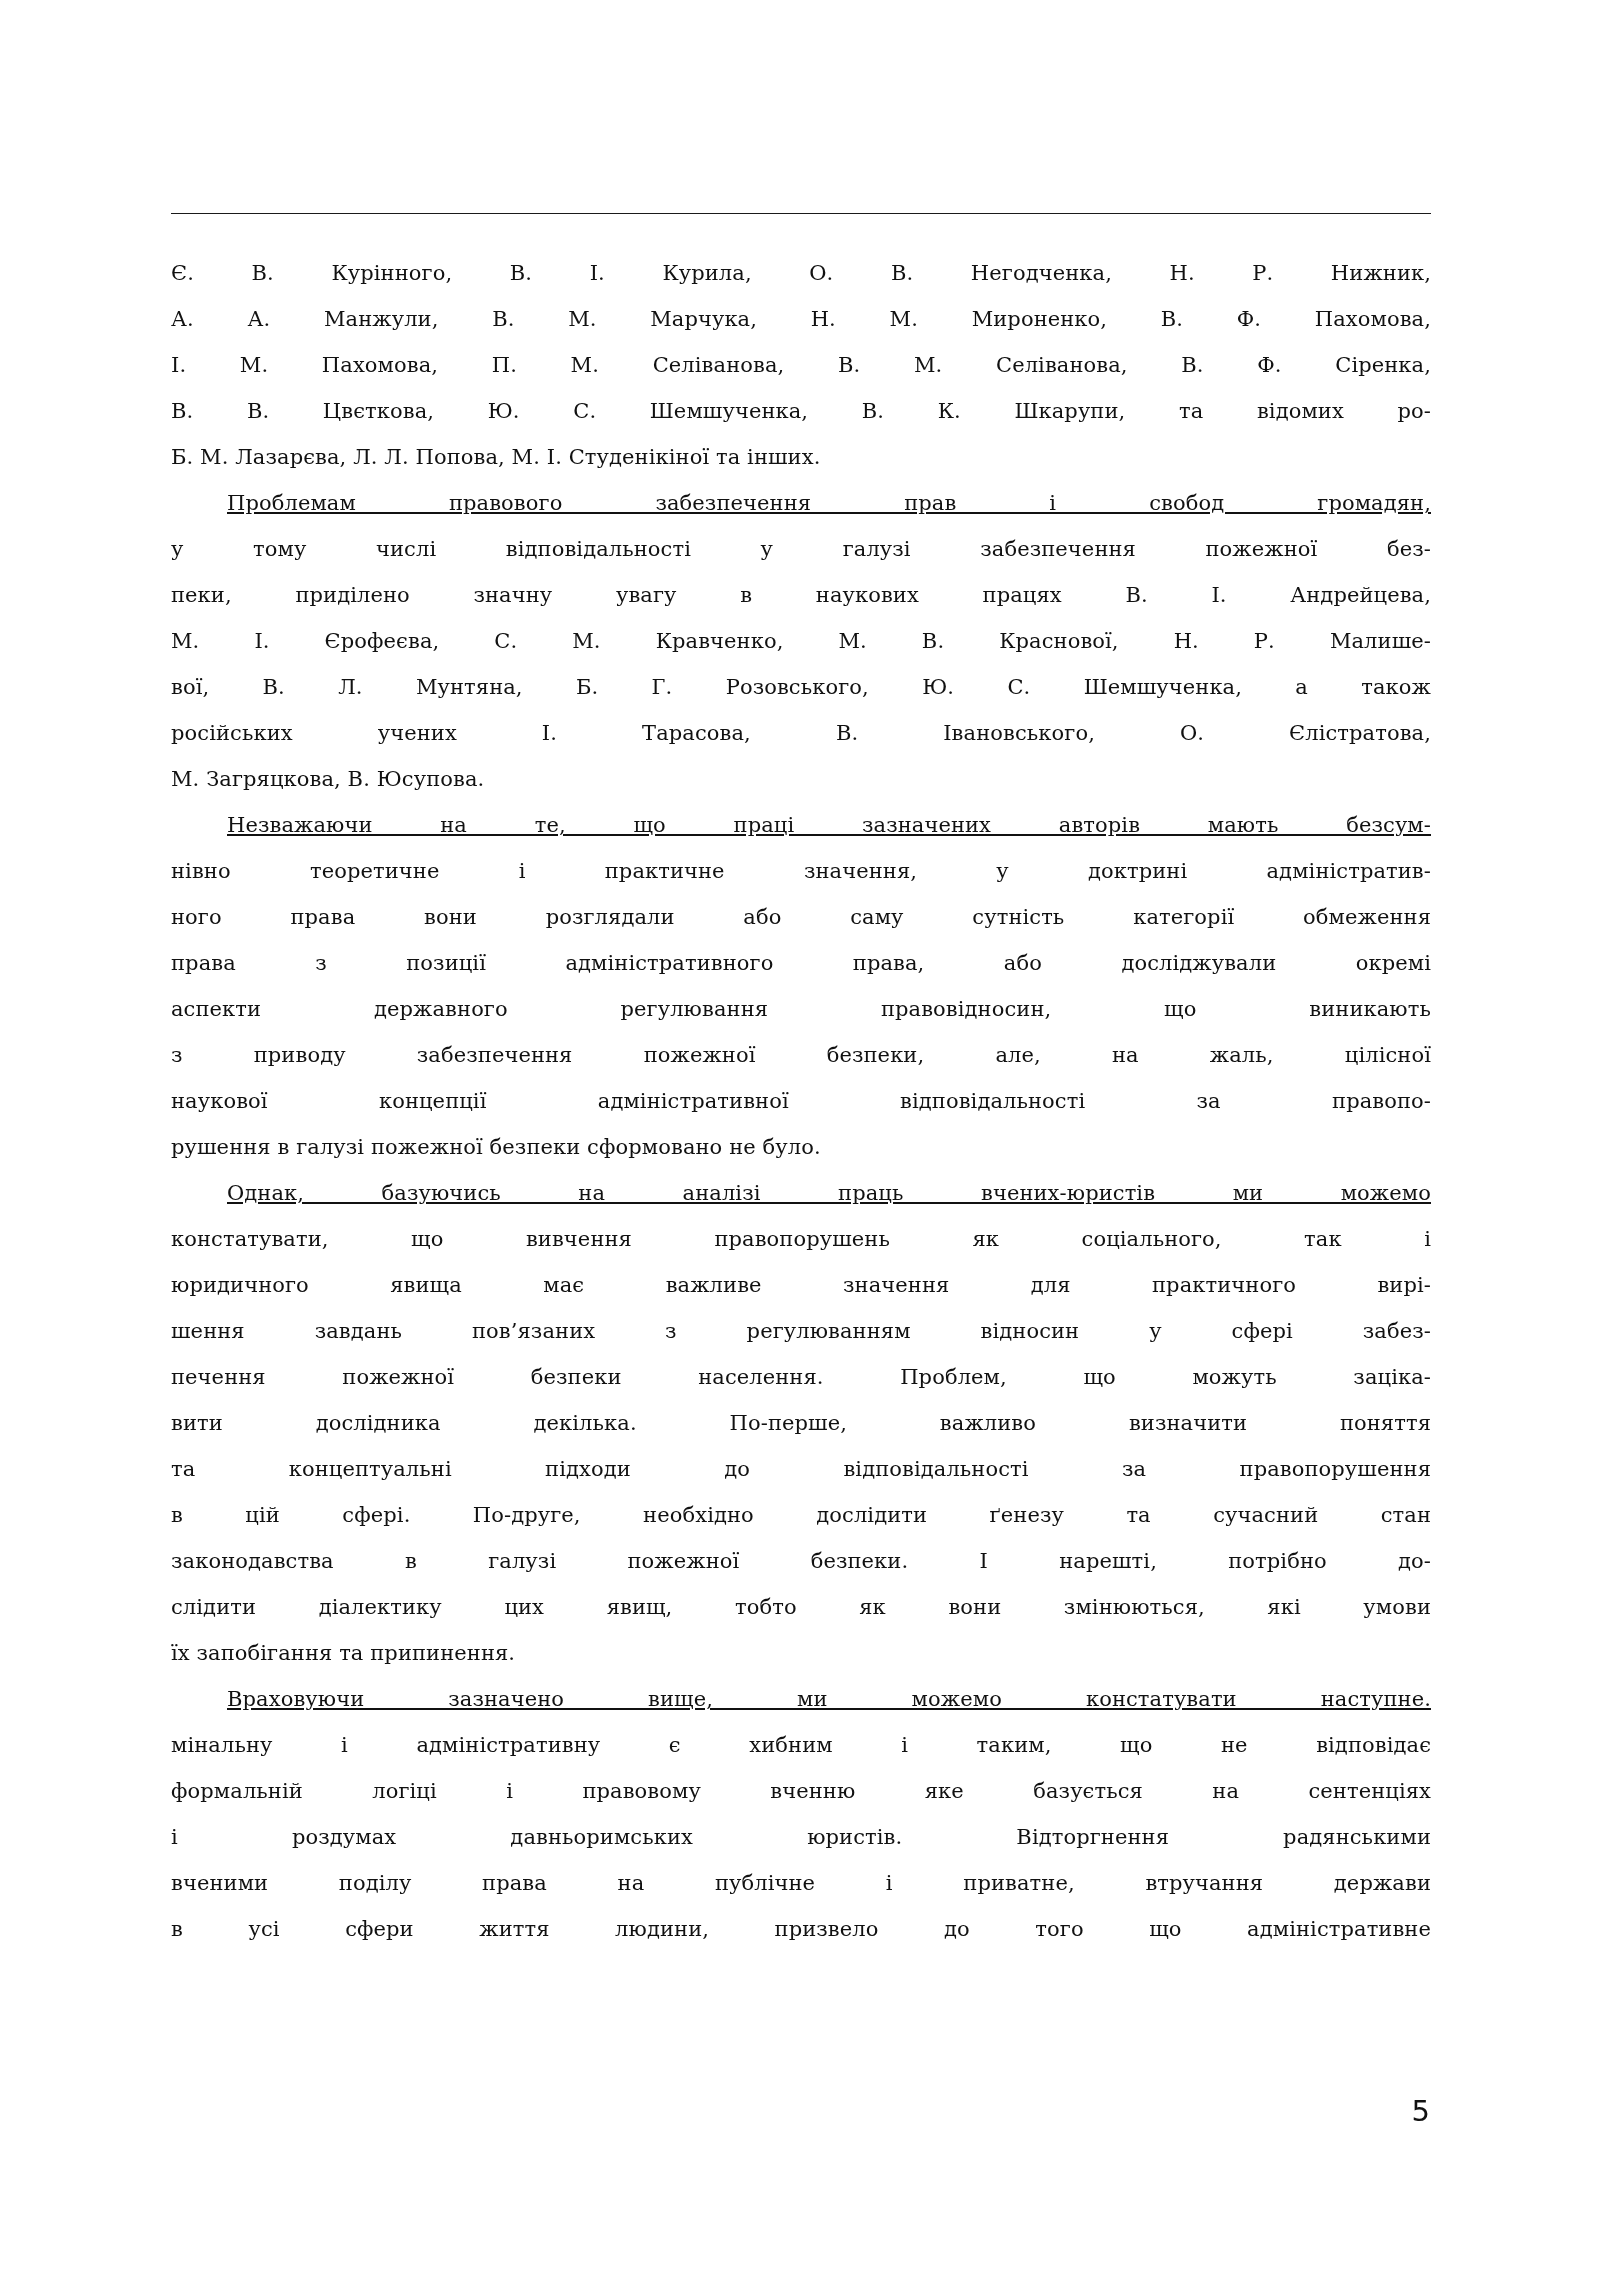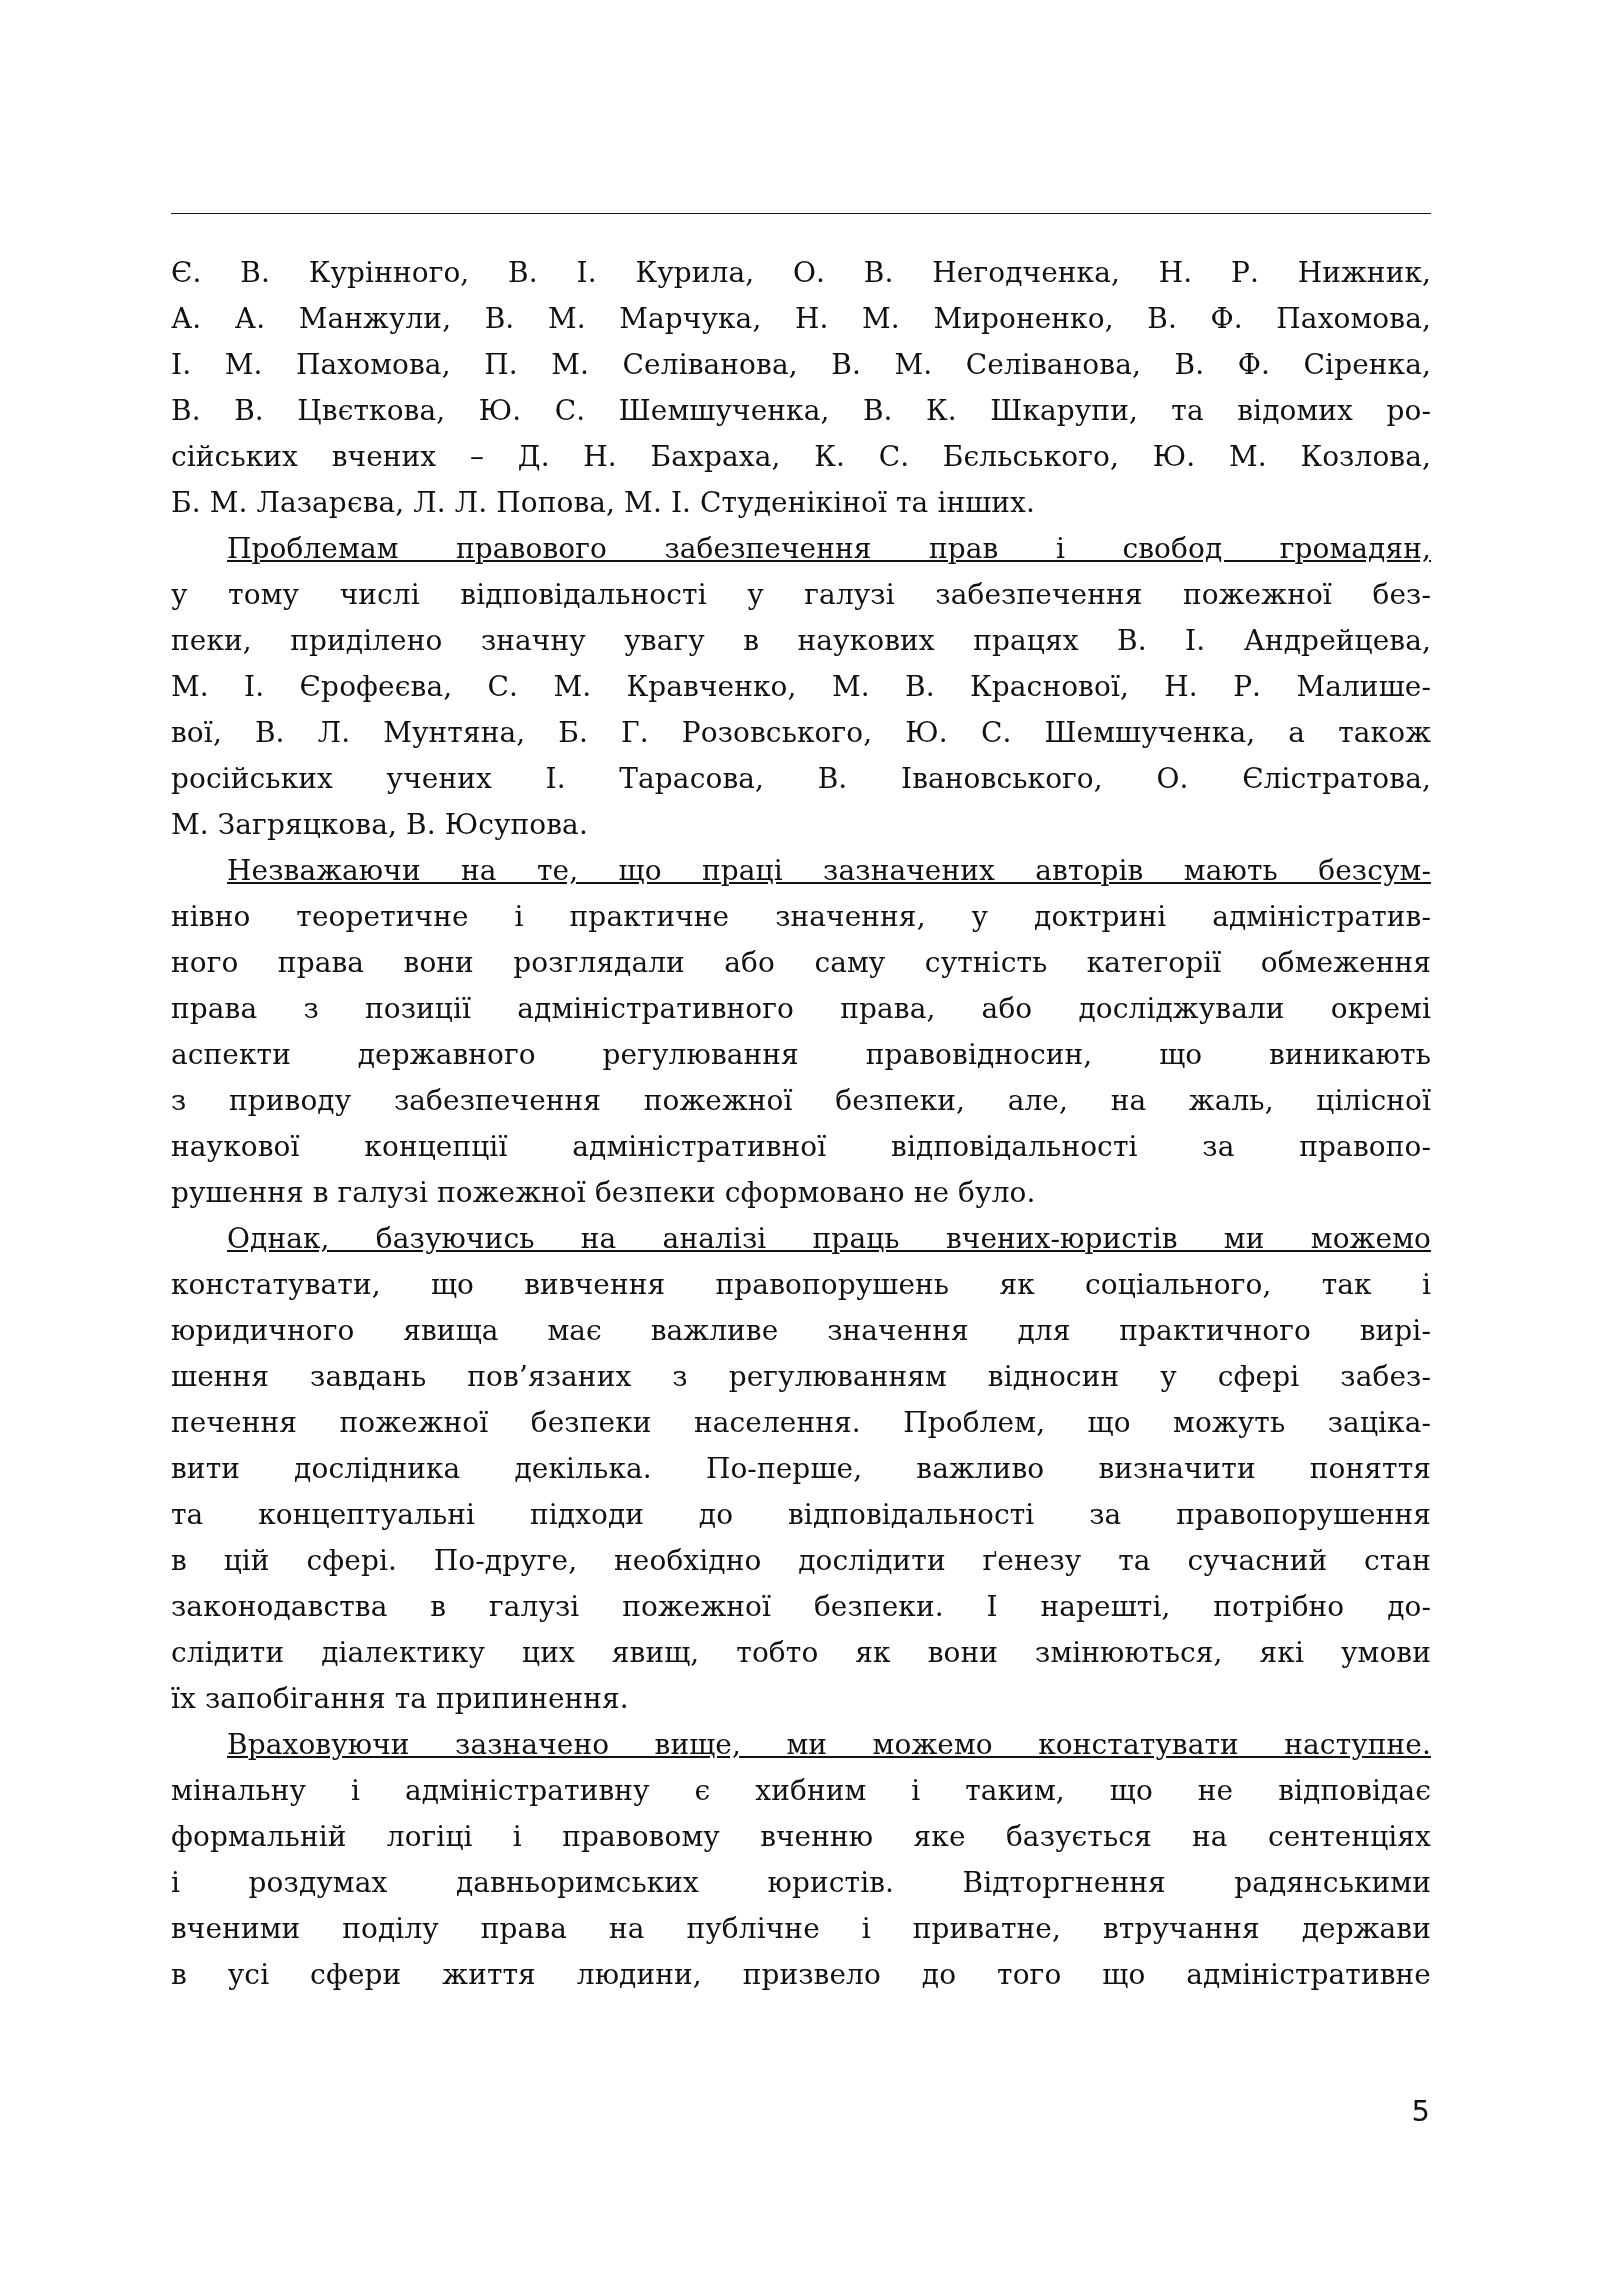--- a/index.html
+++ b/index.html
@@ -33,21 +33,21 @@
   .body-text {
     position: absolute;
     left: 0;
     top: 250px;
     width: 1260px;
   }
   .line {
     display: block;
     height: 46px;
     line-height: 46px;
-    font-size: 28px;
+    font-size: 21px;
     white-space: nowrap;
     text-align: justify;
     text-align-last: justify;
     letter-spacing: 0.1px;
   }
   .line.last {
     text-align-last: left;
   }
   .line.indent {
     padding-left: 56px;
@@ -70,21 +70,20 @@
 <div class="page">
   <div class="top-rule"></div>
 
   <div class="body-text">
 
     <div>
       <span class="line">Є. В. Курінного, В. І. Курила, О. В. Негодченка, Н. Р. Нижник,</span>
       <span class="line">А. А. Манжули, В. М. Марчука, Н. М. Мироненко, В. Ф. Пахомова,</span>
       <span class="line">І. М. Пахомова, П. М. Селіванова, В. М. Селіванова, В. Ф. Сіренка,</span>
       <span class="line">В. В. Цвєткова, Ю. С. Шемшученка, В. К. Шкарупи, та відомих ро-</span>
-      <span class="line">сійських вчених – Д. Н. Бахраха, К. С. Бєльського, Ю. М. Козлова,</span>
       <span class="line last">Б. М. Лазарєва, Л. Л. Попова, М. І. Студенікіної та інших.</span>
     </div>
 
     <div>
       <span class="line indent">Проблемам правового забезпечення прав і свобод громадян,</span>
       <span class="line">у тому числі відповідальності у галузі забезпечення пожежної без-</span>
       <span class="line">пеки, приділено значну увагу в наукових працях В. І. Андрейцева,</span>
       <span class="line">М. І. Єрофеєва, С. М. Кравченко, М. В. Краснової, Н. Р. Малише-</span>
       <span class="line">вої, В. Л. Мунтяна, Б. Г. Розовського, Ю. С. Шемшученка, а також</span>
       <span class="line">російських учених І. Тарасова, В. Івановського, О. Єлістратова,</span>

